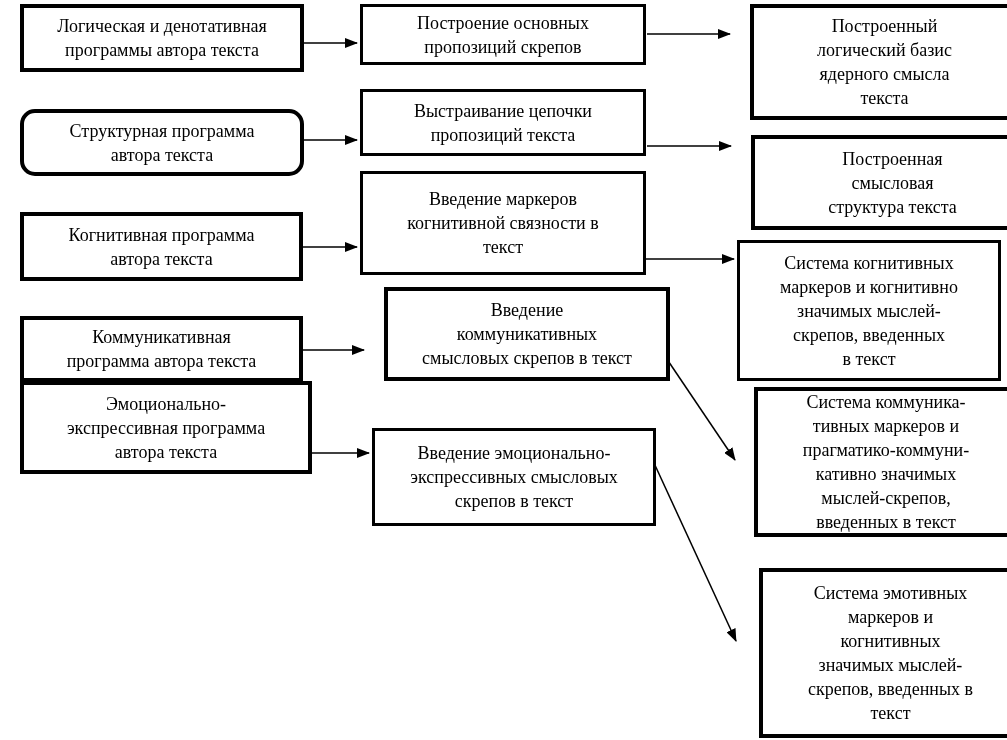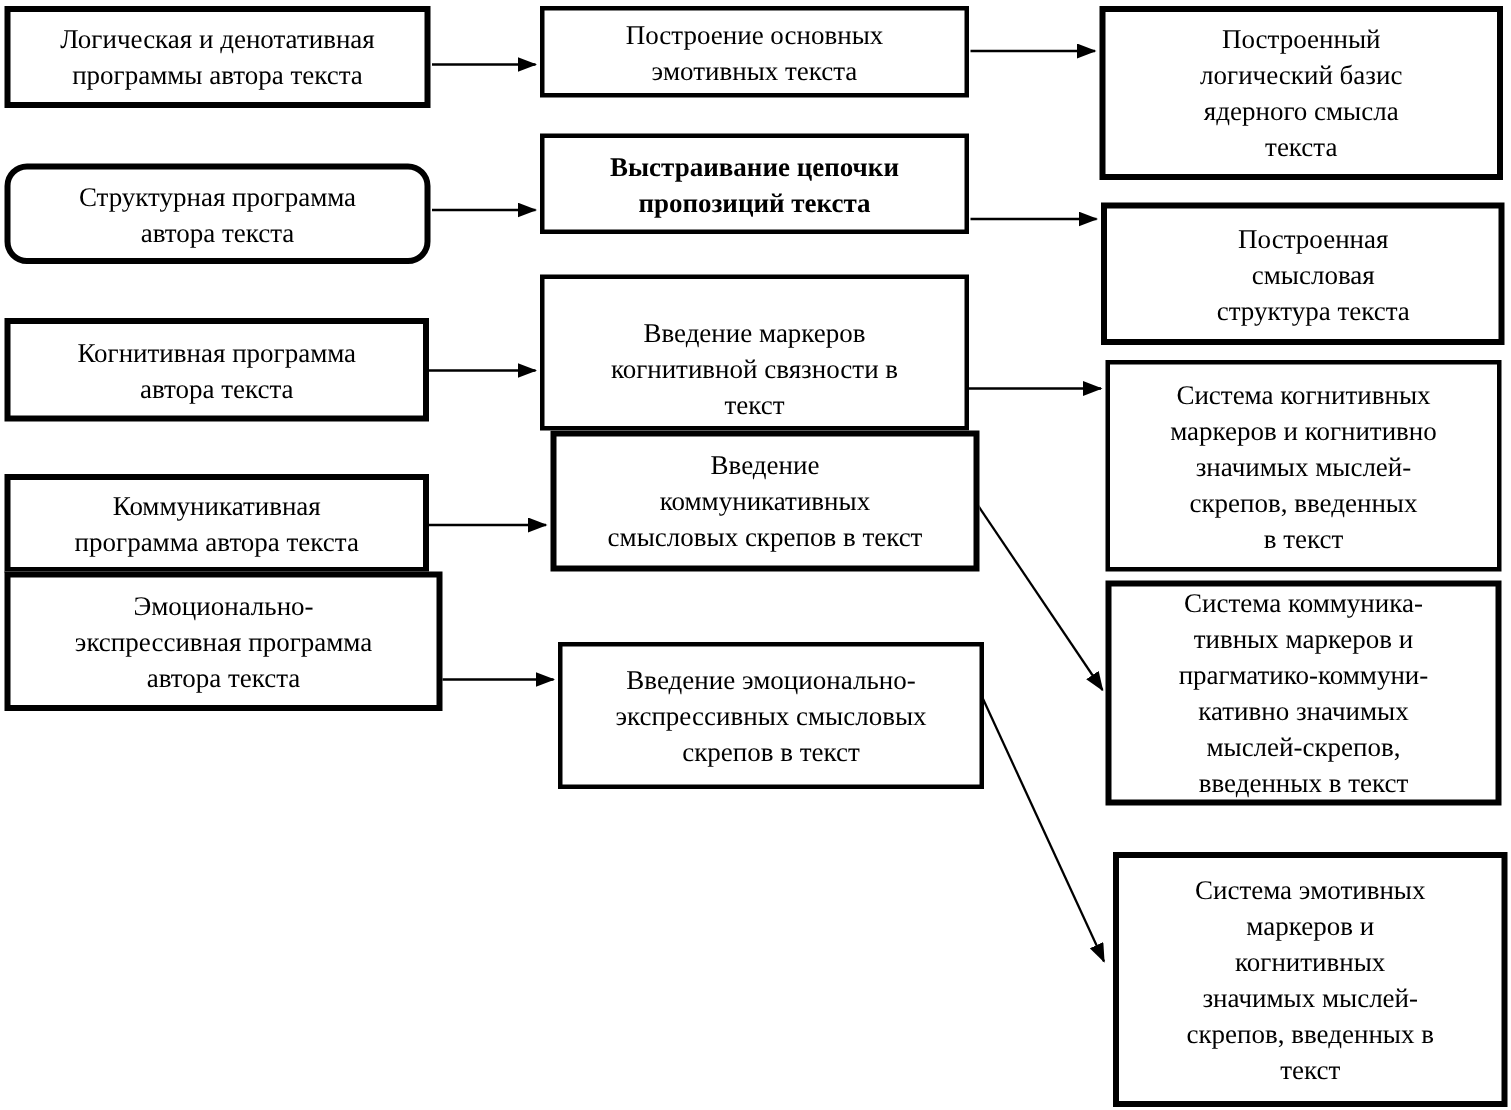--- a/index.html
+++ b/index.html
@@ -7,21 +7,21 @@
     width:1007px;height:740px;position:relative;background:#ffffff;
     font-family:"Liberation Serif","DejaVu Serif",serif;color:#000;
     overflow:hidden;
   }
   .box{
     position:absolute;box-sizing:border-box;
     border:3px solid #000;background:#fff;
     display:flex;align-items:center;justify-content:center;
     text-align:center;padding:2px 6px;
   }
-  .b4{border-width:4px;}
+  .b4{border-width:4px;margin-left:17px;}
   .box-text{
     white-space:pre-line;
     font-size:18px;line-height:24px;
   }
   svg.arrow-layer{
     position:absolute;left:0;top:0;width:1007px;height:740px;
     pointer-events:none;
   }
 </style>
 </head>
@@ -62,27 +62,27 @@
 программа автора текста</span>
   </div>
 <div class="box b4" style="left:3px;top:381px;width:292px;height:93px;">
     <span class="box-text">Эмоционально-
 экспрессивная программа
 автора текста</span>
   </div>
 
 <div class="box" style="left:360px;top:4px;width:286px;height:61px;">
     <span class="box-text">Построение основных
-эмотивных текста</span>
+пропозиций скрепов</span>
   </div>
-<div class="box" style="left:360px;top:89px;width:286px;height:67px;font-weight:bold;">
+<div class="box" style="left:360px;top:89px;width:286px;height:67px;">
     <span class="box-text">Выстраивание цепочки
 пропозиций текста</span>
   </div>
-<div class="box" style="left:360px;top:183px;width:286px;height:104px;align-items:flex-end;">
+<div class="box" style="left:360px;top:171px;width:286px;height:104px;">
     <span class="box-text">Введение маркеров
 когнитивной связности в
 текст</span>
   </div>
 <div class="box b4" style="left:367px;top:287px;width:286px;height:94px;">
     <span class="box-text">Введение
 коммуникативных
 смысловых скрепов в текст</span>
   </div>
 <div class="box" style="left:372px;top:396px;width:284px;height:98px;margin-top:32px;">

